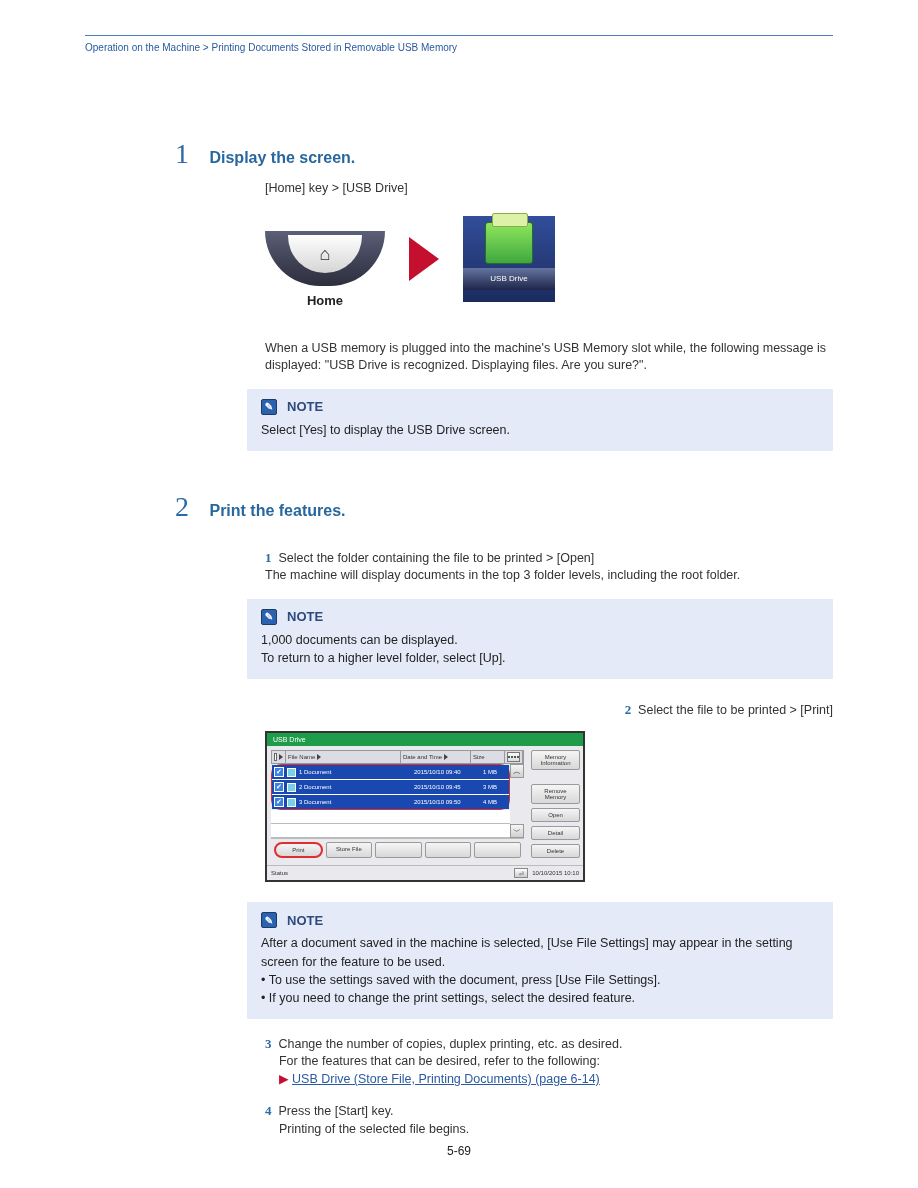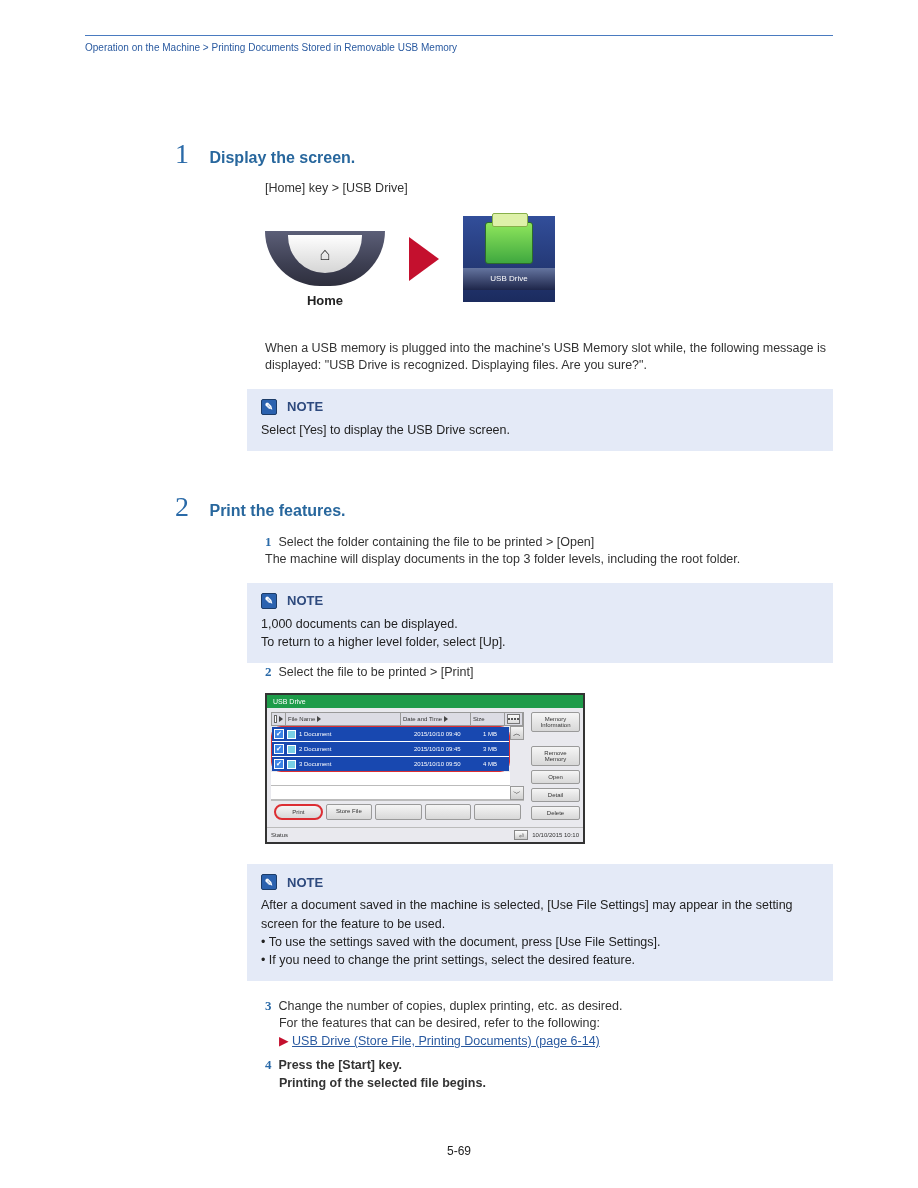--- a/index.html
+++ b/index.html
@@ -297,37 +297,37 @@
     <span>NOTE</span>
   </div>
   <div class="note-body">Select [Yes] to display the USB Drive screen.</div>
 </div>
 
 <div class="step-row step-row2">
   <span class="step-num">2</span>
   <span class="step-title">Print the features.</span>
 </div>
 
-<div class="indent-txt" style="margin-top:10px;">
+<div class="indent-txt" style="margin-top:26px;">
   <b style="font-family:Georgia;color:#2a6aa8;font-size:13px;">1</b>&nbsp;&nbsp;<span style="white-space:pre-line;">Select the folder containing the file to be printed &gt; [Open]
 The machine will display documents in the top 3 folder levels, including the root folder.</span>
 </div>
 
 <div class="note-box">
   <div class="note-head">
     <div class="note-icon">✎</div>
     <span>NOTE</span>
   </div>
   <div class="note-body">
     <span>1,000 documents can be displayed.</span><br>
     <span>To return to a higher level folder, select [Up].</span>
   </div>
 </div>
 
-<div class="indent-txt" style="margin-top:0;">
+<div class="indent-txt" style="margin-top:22px;text-align:right;">
   <b style="font-family:Georgia;color:#2a6aa8;font-size:13px;">2</b>&nbsp;&nbsp;<span>Select the file to be printed &gt; [Print]</span>
 </div>
 
 <div class="screenshot-wrap">
   <div class="ss-green">
     <span>USB Drive</span>
     <span></span>
   </div>
   <div class="ss-body">
     <div class="ss-left">
@@ -426,20 +426,20 @@
     • <span>If you need to change the print settings, select the desired feature.</span>
   </div>
 </div>
 
 <div class="indent-txt" style="margin-top:16px;">
   <b style="font-family:Georgia;color:#2a6aa8;font-size:13px;">3</b>&nbsp;&nbsp;<span>Change the number of copies, duplex printing, etc. as desired.</span><br>
   &nbsp;&nbsp;&nbsp;&nbsp;<span>For the features that can be desired, refer to the following:</span><br>
   &nbsp;&nbsp;&nbsp;&nbsp;<span style="color:#c4102e;">▶</span> <a href="#" style="color:#2a5aa0;">USB Drive (Store File, Printing Documents) (page 6-14)</a>
 </div>
 
-<div class="indent-txt" style="margin-top:6px;font-weight:bold;">
+<div class="indent-txt" style="margin-top:14px;">
   <b style="font-family:Georgia;color:#2a6aa8;font-size:13px;">4</b>&nbsp;&nbsp;<span>Press the [Start] key.</span><br>
   &nbsp;&nbsp;&nbsp;&nbsp;<span>Printing of the selected file begins.</span>
 </div>
 
 </div>
 
 <div class="footer-pg">5-69</div>
 
 </body></html>

